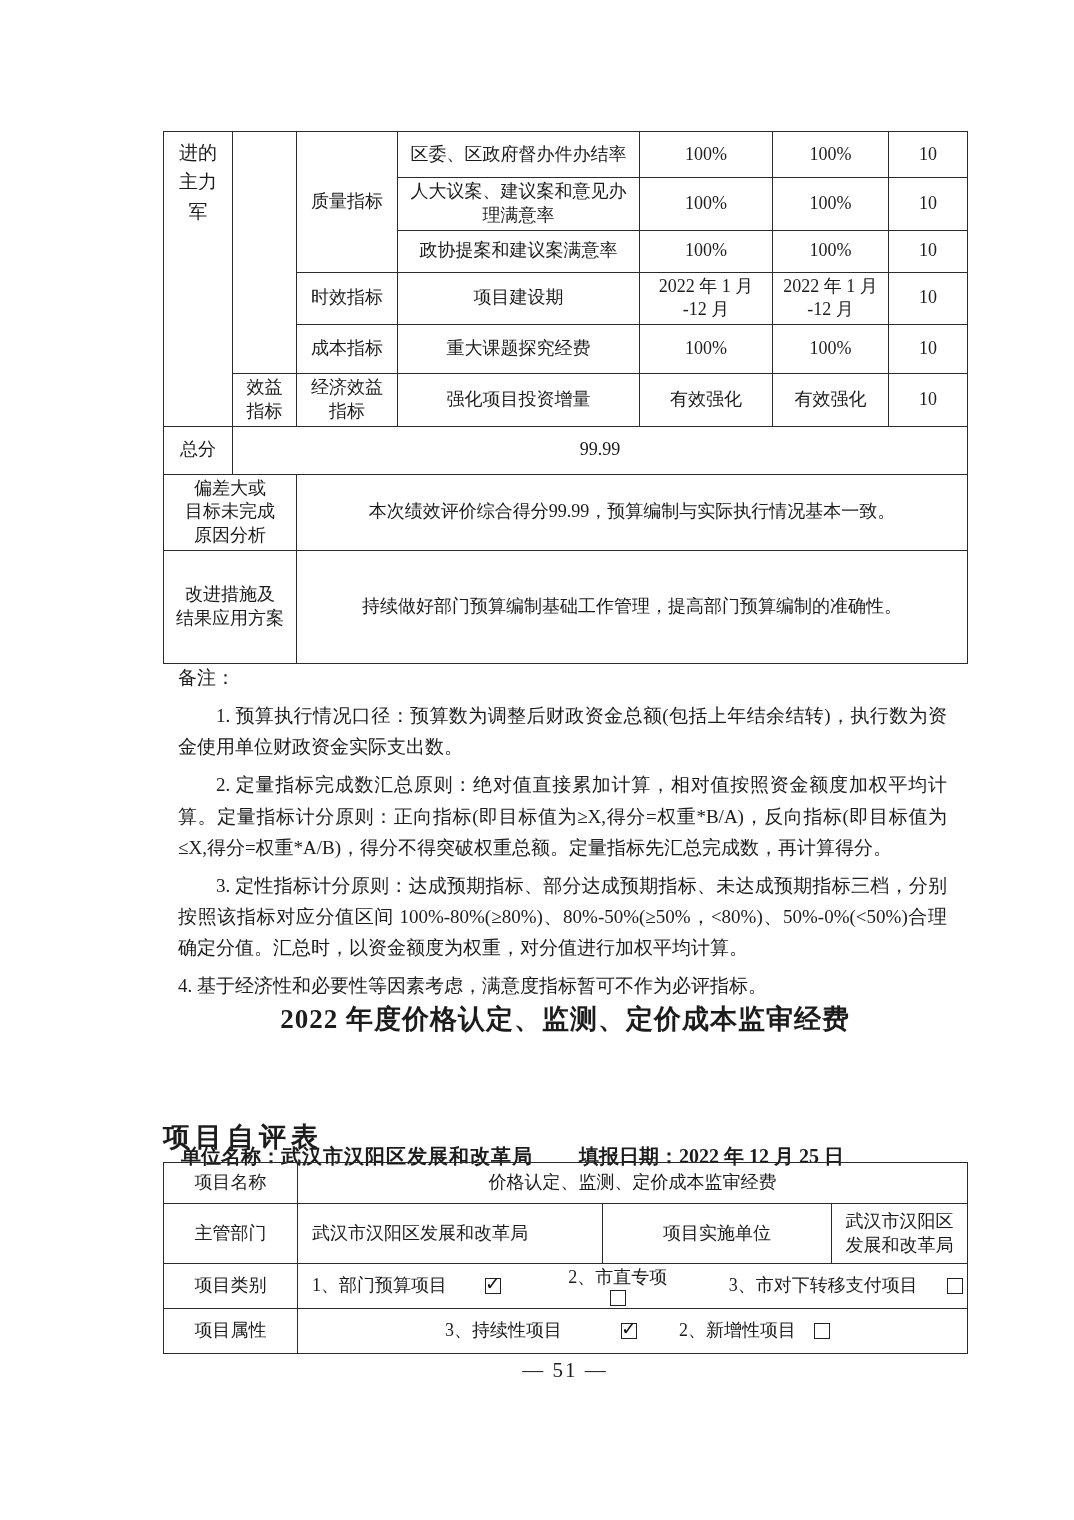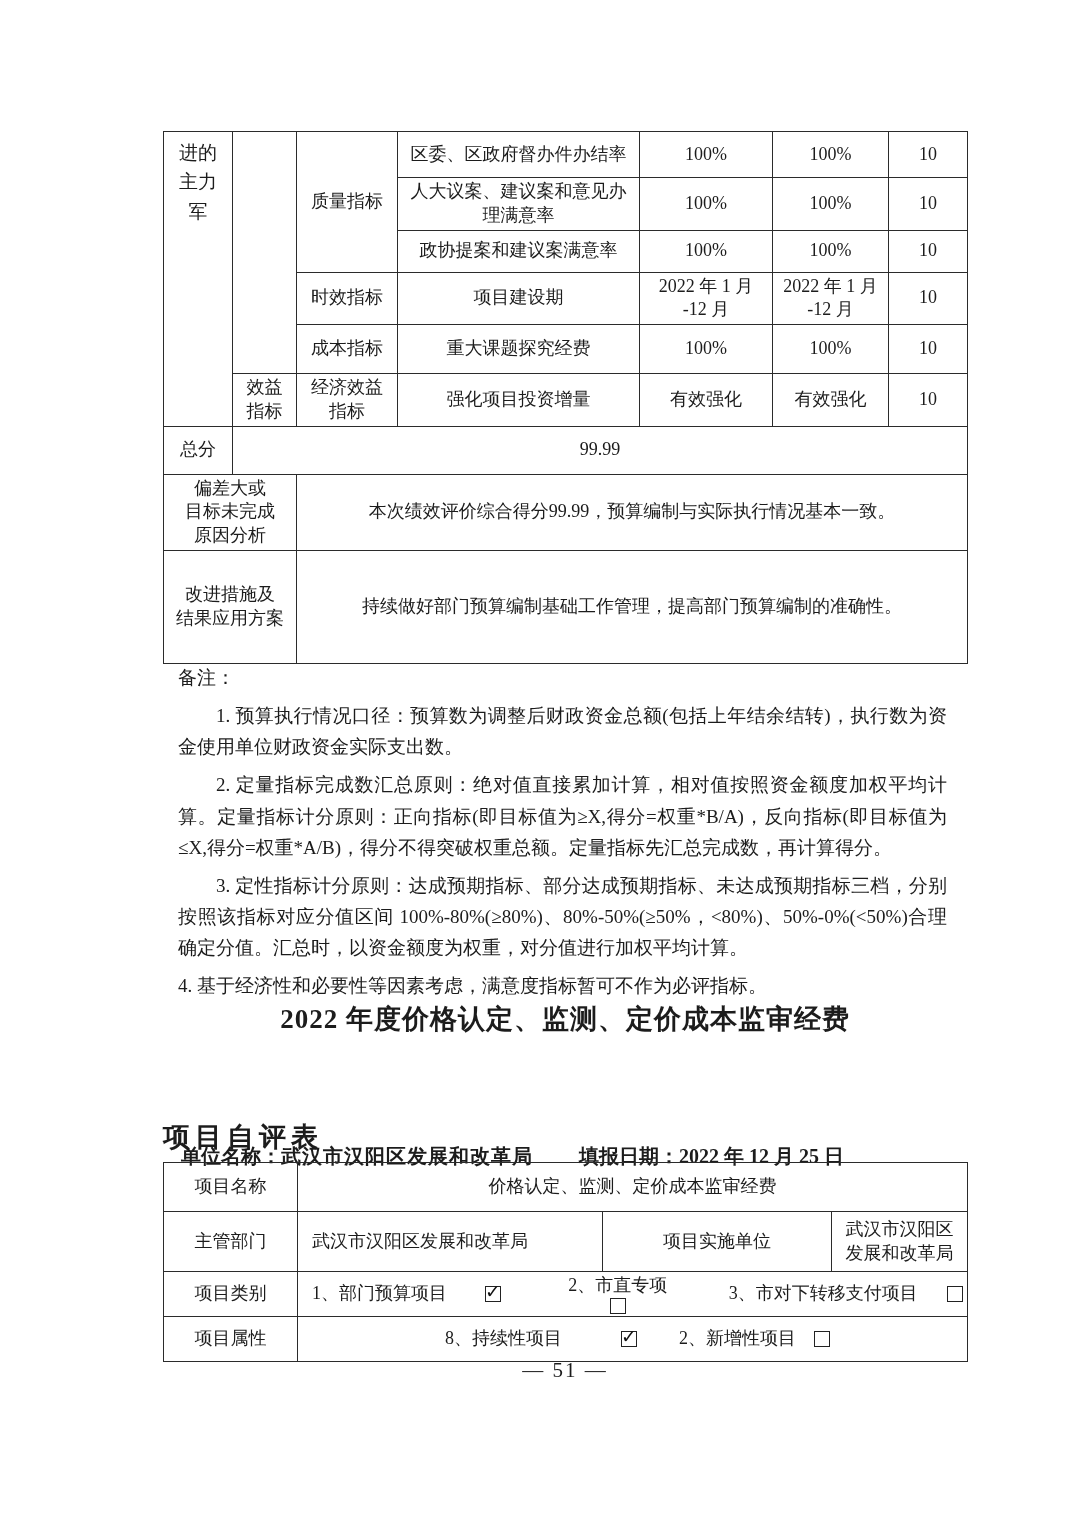--- a/index.html
+++ b/index.html
@@ -184,21 +184,21 @@
   </div>
 
   <table class="self-table">
     <colgroup>
       <col style="width:134px">
         <col style="width:305px">
         <col style="width:229px">
         <col style="width:136px">
     </colgroup>
     <tbody>
-      <tr style="height:49px">
+      <tr style="height:41px">
         <td>项目名称</td>
         <td colspan="3">价格认定、监测、定价成本监审经费</td>
       </tr>
       <tr style="height:60px">
         <td>主管部门</td>
         <td class="left-cell">武汉市汉阳区发展和改革局</td>
         <td>项目实施单位</td>
         <td class="preline">武汉市汉阳区
 发展和改革局</td>
       </tr>
@@ -225,21 +225,21 @@
                 </span>
             </span>
           </div>
         </td>
       </tr>
       <tr style="height:45px">
         <td>项目属性</td>
         <td colspan="3" class="options-cell">
           <div class="options-wrap">
             <span class="opt opt-a1">
-              <span class="opt-label">8、持续性项目</span>
+              <span class="opt-label">3、持续性项目</span>
               <span class="checkbox">
                   <span class="mark">✓</span>
                 </span>
             </span>
             <span class="opt opt-a2">
               <span class="opt-label">2、新增性项目</span>
               <span class="checkbox">
                   <span class="mark"></span>
                 </span>
             </span>

